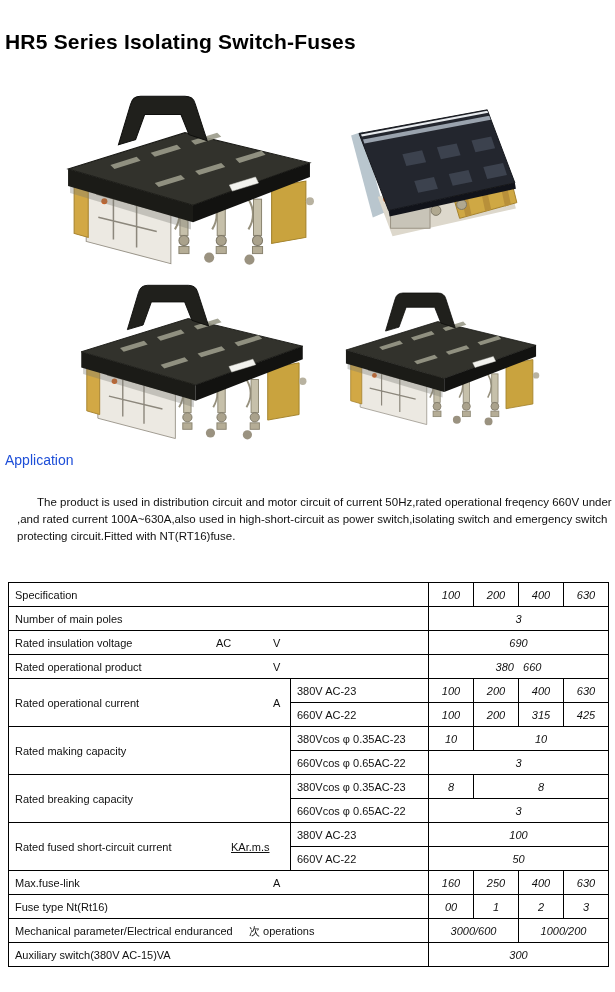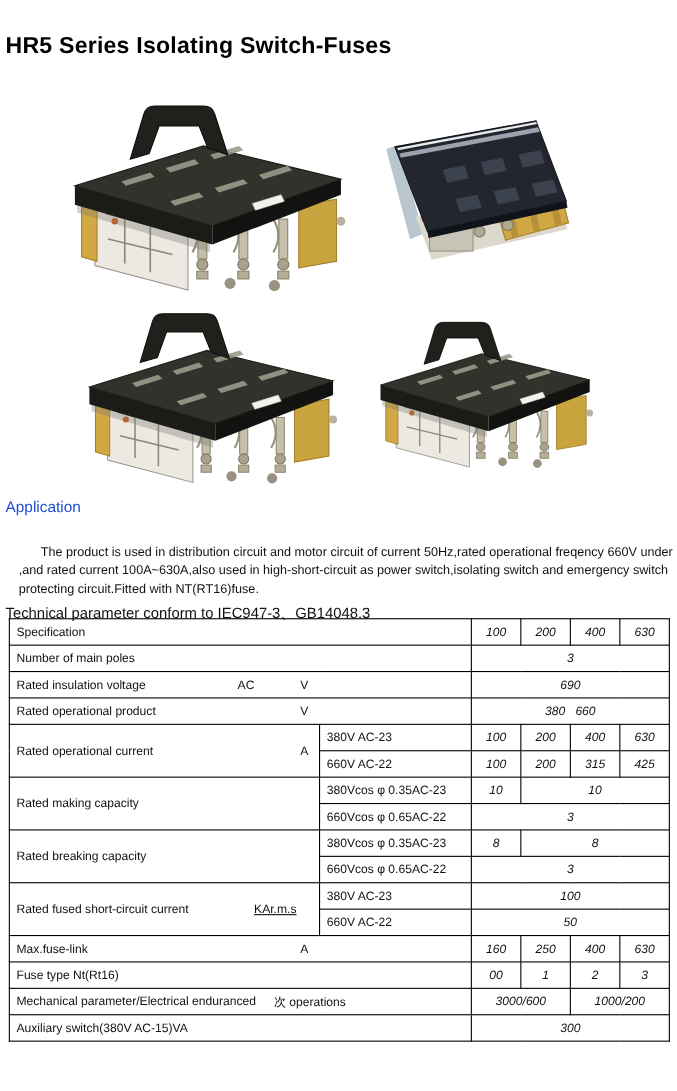--- a/index.html
+++ b/index.html
@@ -21,21 +21,21 @@
     position:absolute;left:5px;top:452px;font-size:14px;font-weight:normal;margin:0;color:#1d4ed8;
   }
   .app-text{
     position:absolute;left:5px;top:482px;width:604px;margin:12px;
     font-size:11.5px;line-height:17px;text-indent:20px;color:#111;
   }
   .tech-head{
     position:absolute;left:5px;top:549px;font-size:13.5px;font-weight:normal;margin:0;color:#111;
   }
   table.spec{
-    position:absolute;left:8px;top:562px;width:600px;
+    position:absolute;left:8px;top:582px;width:600px;
     border-collapse:collapse;table-layout:fixed;
   }
   table.spec td{
     border:1px solid #000;height:23px;font-size:11px;color:#111;
     vertical-align:middle;position:relative;overflow:hidden;
   }
   table.spec td.l{text-align:left;padding:0 2px 0 6px;}
   table.spec td.c{text-align:center;padding:0;white-space:pre;font-style:italic;}
   table.spec .unit{
     position:absolute;top:50%;transform:translateY(-50%);white-space:pre;
@@ -196,21 +196,20 @@
         <polygon points="176,70 202,62 206,66 180,74" fill="#9a9a8a" opacity="0.9"></polygon>
         <polygon points="170,96 196,88 199,94 173,102" fill="#f2f2ee" stroke="#cfcfc8" stroke-width="0.5"></polygon>
         <path d="M60,56 L72,16 Q74,8 82,8 L126,8 Q134,8 136,15 L148,52 L130,46 L122,26 L86,26 L77,51 Z" fill="#20201c" stroke="#0e0e0c" stroke-width="1"></path>
       </svg>
     </div>
 
   <h2 class="app-head">Application</h2>
 
   <p class="app-text">The product is used in distribution circuit and motor circuit of current 50Hz,rated operational freqency 660V under ,and rated current 100A~630A,also used in high-short-circuit as power switch,isolating switch and emergency switch protecting circuit.Fitted with NT(RT16)fuse.</p>
 
-  <h3 class="tech-head">Technical parameter conform to IEC947-3、GB14048.3</h3>
 
   <table class="spec">
     <colgroup>
       <col style="width:282px">
         <col style="width:138px">
       <col style="width:45px">
         <col style="width:45px">
       <col style="width:45px">
         <col style="width:45px">
     </colgroup>

